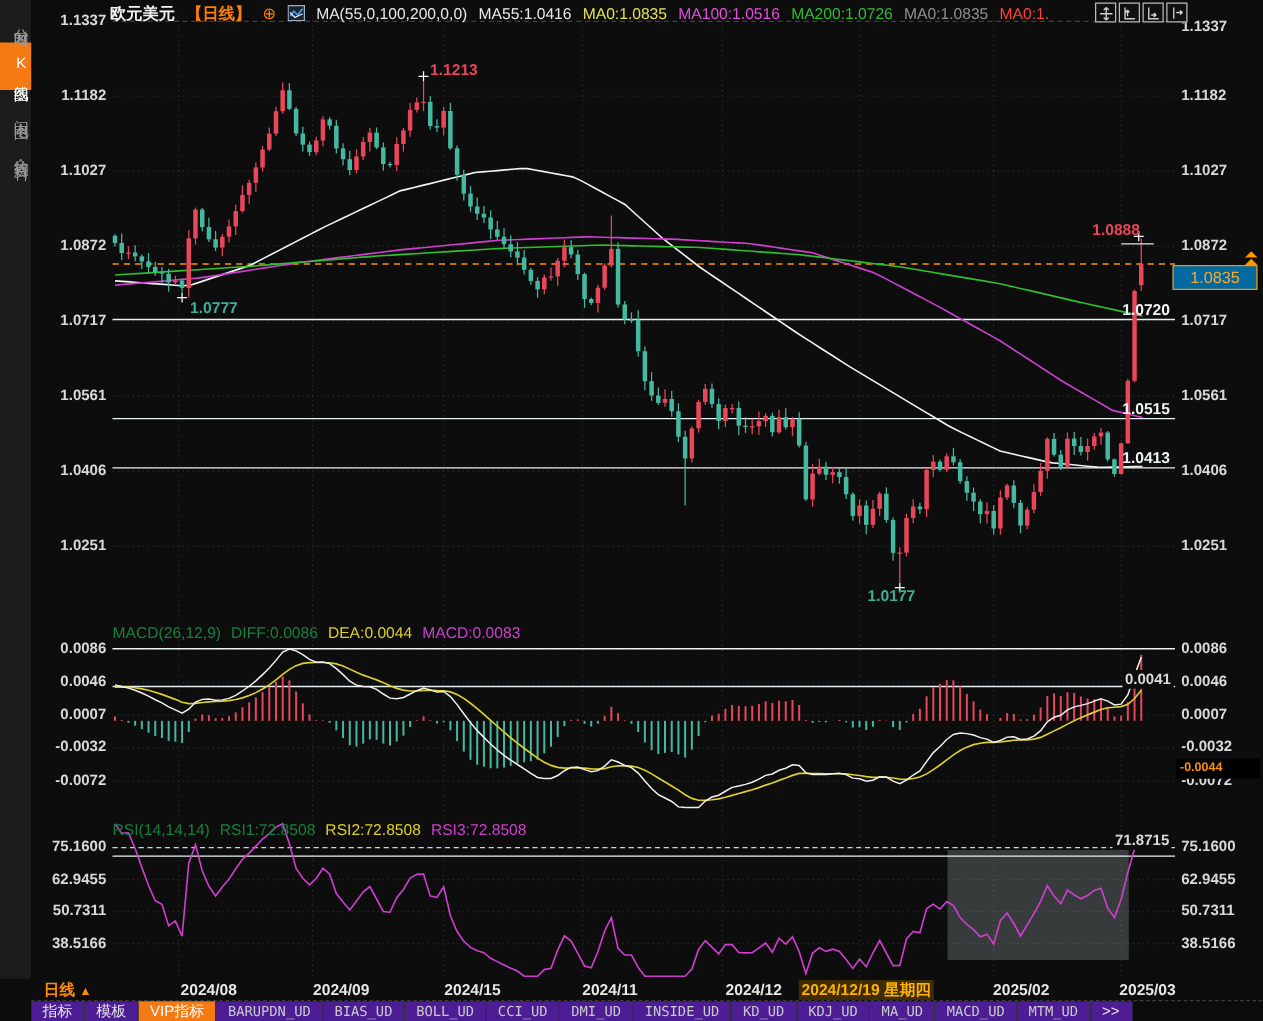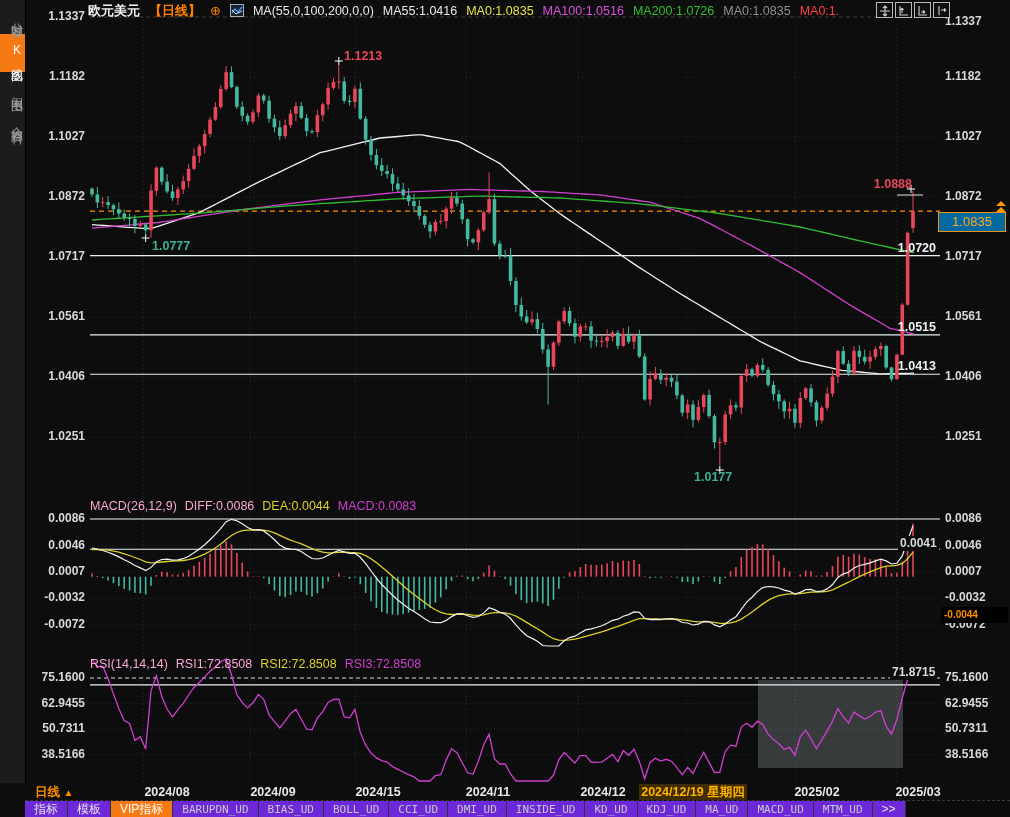--- a/index.html
+++ b/index.html
@@ -19,35 +19,35 @@
   #header .ma-i{font-size:12.5px;}
   #top-icons{position:absolute;left:876px;top:2px;display:flex;gap:2px;z-index:8;}
   .t-ic{width:15px;height:14px;border:1px solid #b9b9b9;background:#101010;display:flex;align-items:center;justify-content:center;cursor:pointer;}
   
   .lab{position:absolute;font-size:12px;font-weight:600;color:#d9d9d9;line-height:15px;z-index:5;}
   .lab.r{text-align:right;}
   .xlab{position:absolute;top:785px;font-size:12.5px;font-weight:700;color:#e8e8e8;z-index:5;text-align:center;}
   #sel-date{position:absolute;top:784px;height:16px;background:#402c02;color:#ffb300;font-size:12.5px;font-weight:700;
             line-height:16px;text-align:center;z-index:5;}
   .pane-head{position:absolute;left:90px;display:flex;gap:8px;font-size:12.5px;z-index:5;white-space:nowrap;}
-  .pane-head .w{color:#f9a8d4}.pane-head .y{color:#ddd02a}.pane-head .m{color:#d03fd0}
+  .pane-head .w{color:#15803d}.pane-head .y{color:#ddd02a}.pane-head .m{color:#d03fd0}
   .ann{position:absolute;font-size:12.5px;font-weight:700;z-index:5;}
   .ann.hi{color:#e8465a}.ann.lo{color:#3fae96}.ann.sr{color:#eef4f4;text-align:right;width:60px;}
   .mask{background:#0d0d0d;padding:0 2px;}
   #price-tag{position:absolute;left:938px;top:212px;width:66px;height:18px;border:1px solid #e89417;background:#0369a1;
              color:#ffa726;font-size:13px;font-weight:400;text-align:center;line-height:18px;z-index:6;}
   #tag-arrows{position:absolute;left:995px;top:201px;z-index:7;}
   #neg-tag{position:absolute;left:941px;top:607px;width:64px;height:16px;background:#000;color:#ff9100;
            font-size:10px;font-weight:700;line-height:16px;padding-left:3px;z-index:6;}
   #bl-period{position:absolute;left:35px;top:784px;color:#ff8c00;font-size:12.5px;font-weight:700;z-index:6;}
   
   #tabbar{position:absolute;left:25px;right:0;top:800px;height:17px;background:#0b0b0b;border-top:1px dashed #3a3a3a;
           display:flex;z-index:6;}
   .tab{height:17px;line-height:17px;padding:0 9px;color:#e4e4e4;font-size:12px;border-right:1px solid #333;
-       background:#6d28d9;cursor:pointer;white-space:nowrap;}
+       background:#4c1d95;cursor:pointer;white-space:nowrap;}
   .tab.mono{font-family:"DejaVu Sans Mono","Liberation Mono",monospace;font-size:11px;color:#c9c9c9;}
   .tab.active{background:#f57a14;color:#fff;}
   svg#cv{position:absolute;left:0;top:0;z-index:2;}
 </style>
 </head>
 <body>
 
 <div id="app">
   <aside id="sidebar">
       <div class="side-item" style="margin-top: 4px;">分时图</div>

